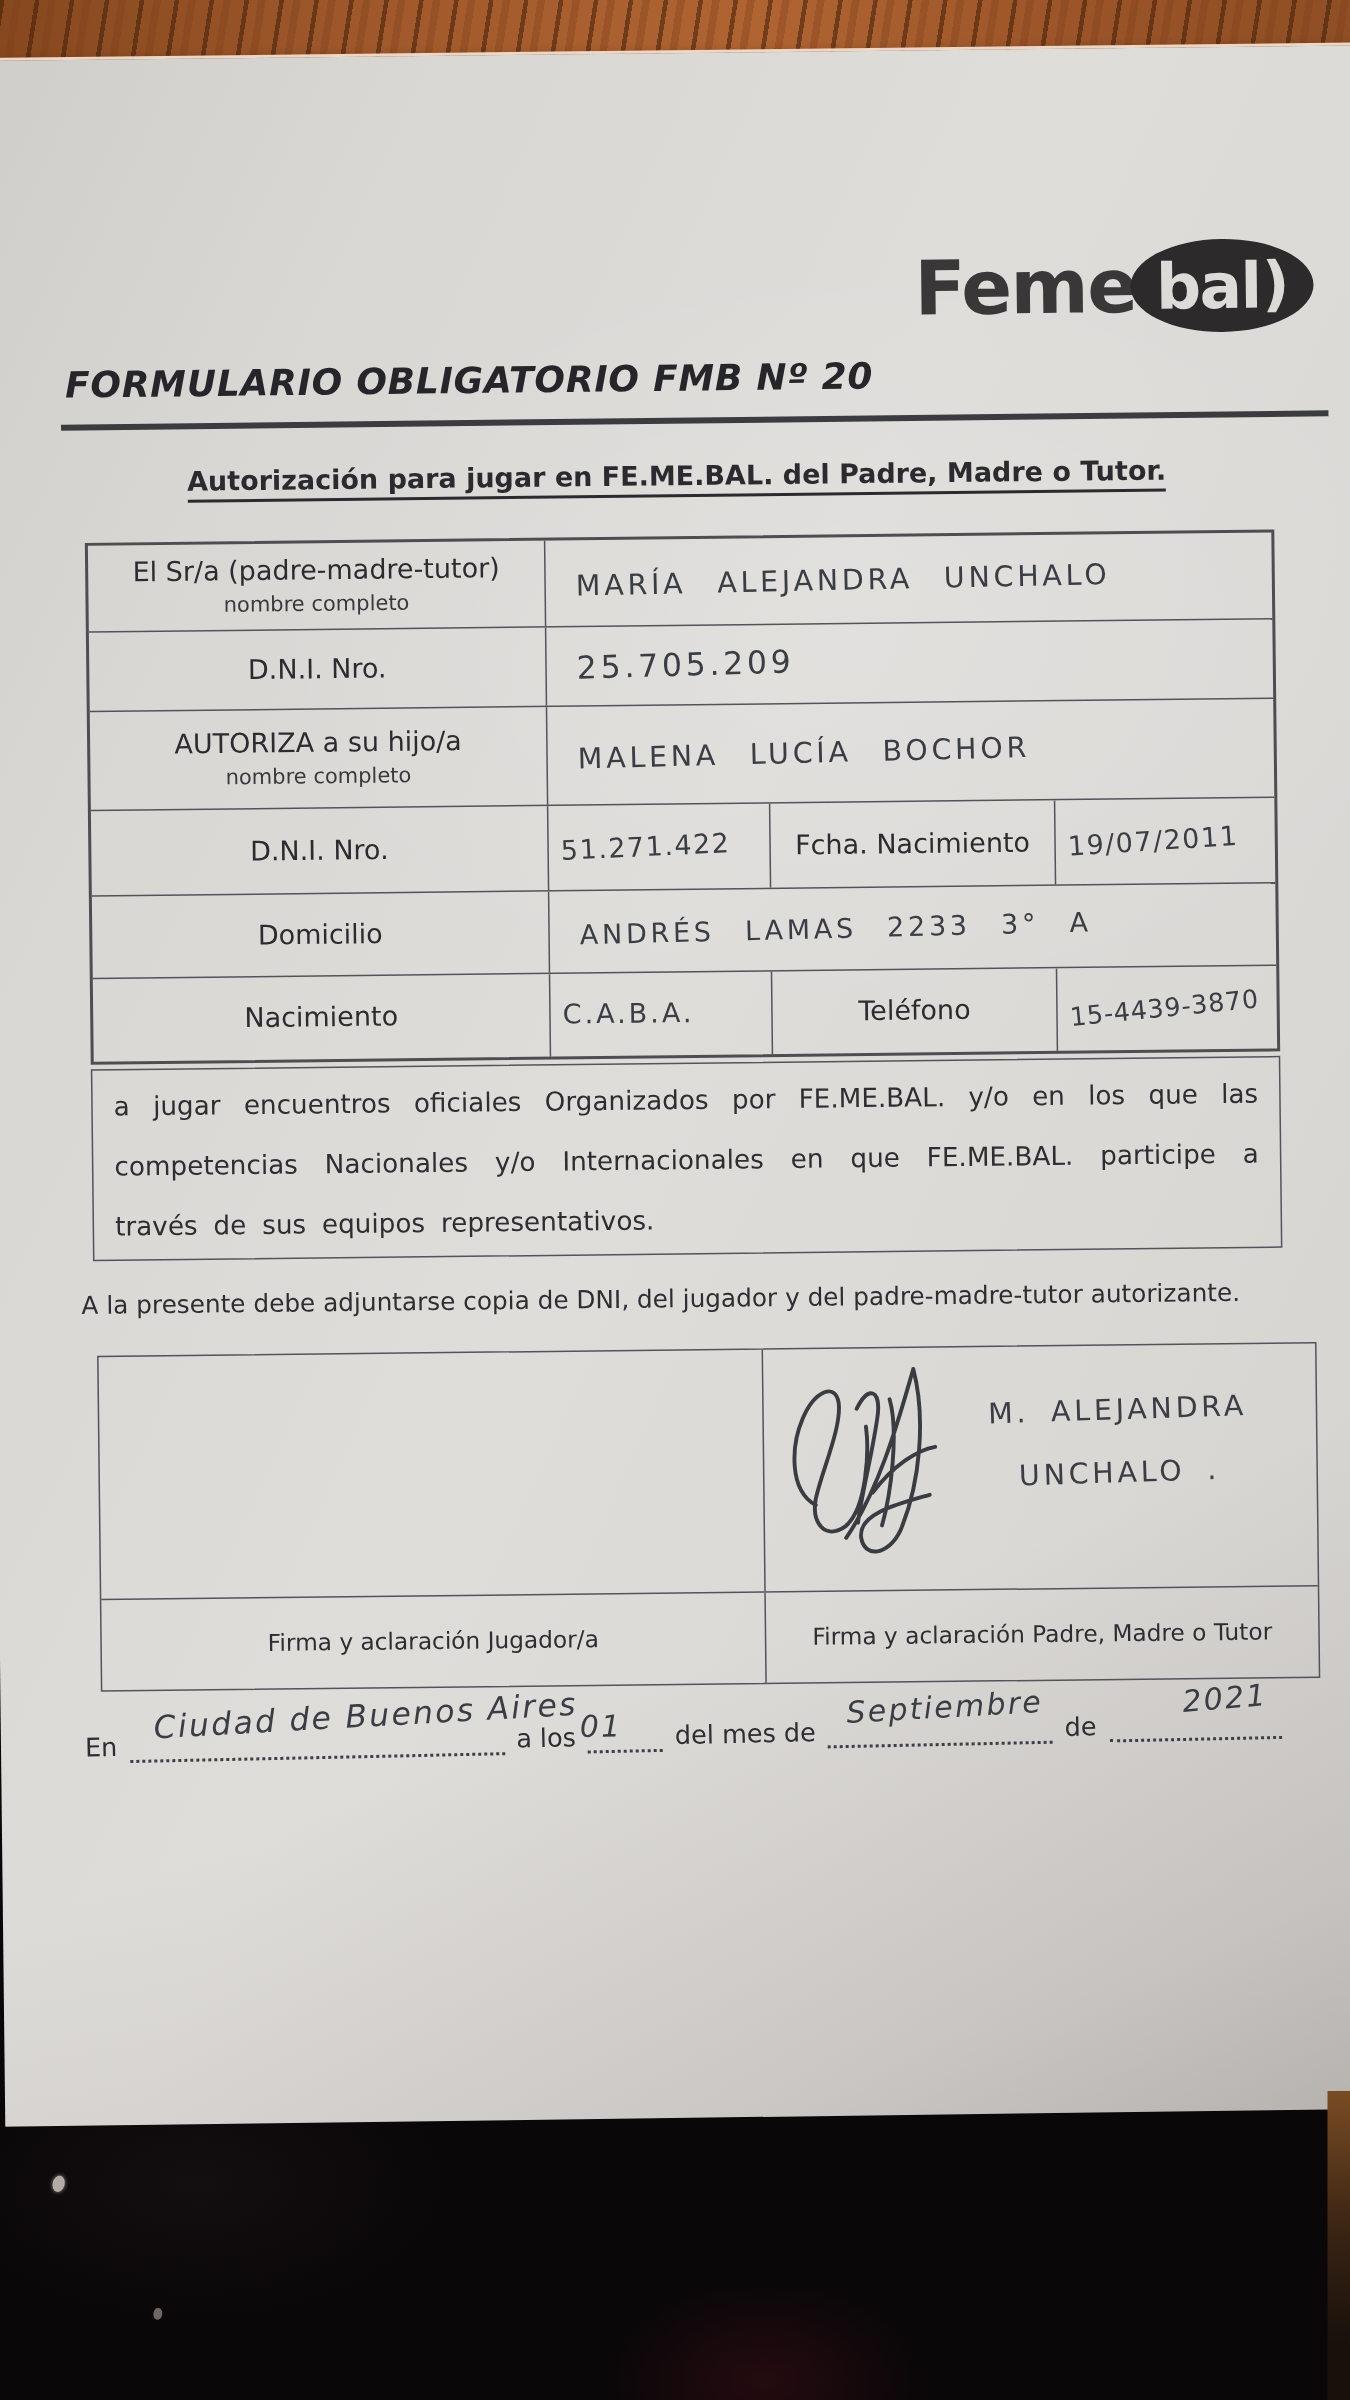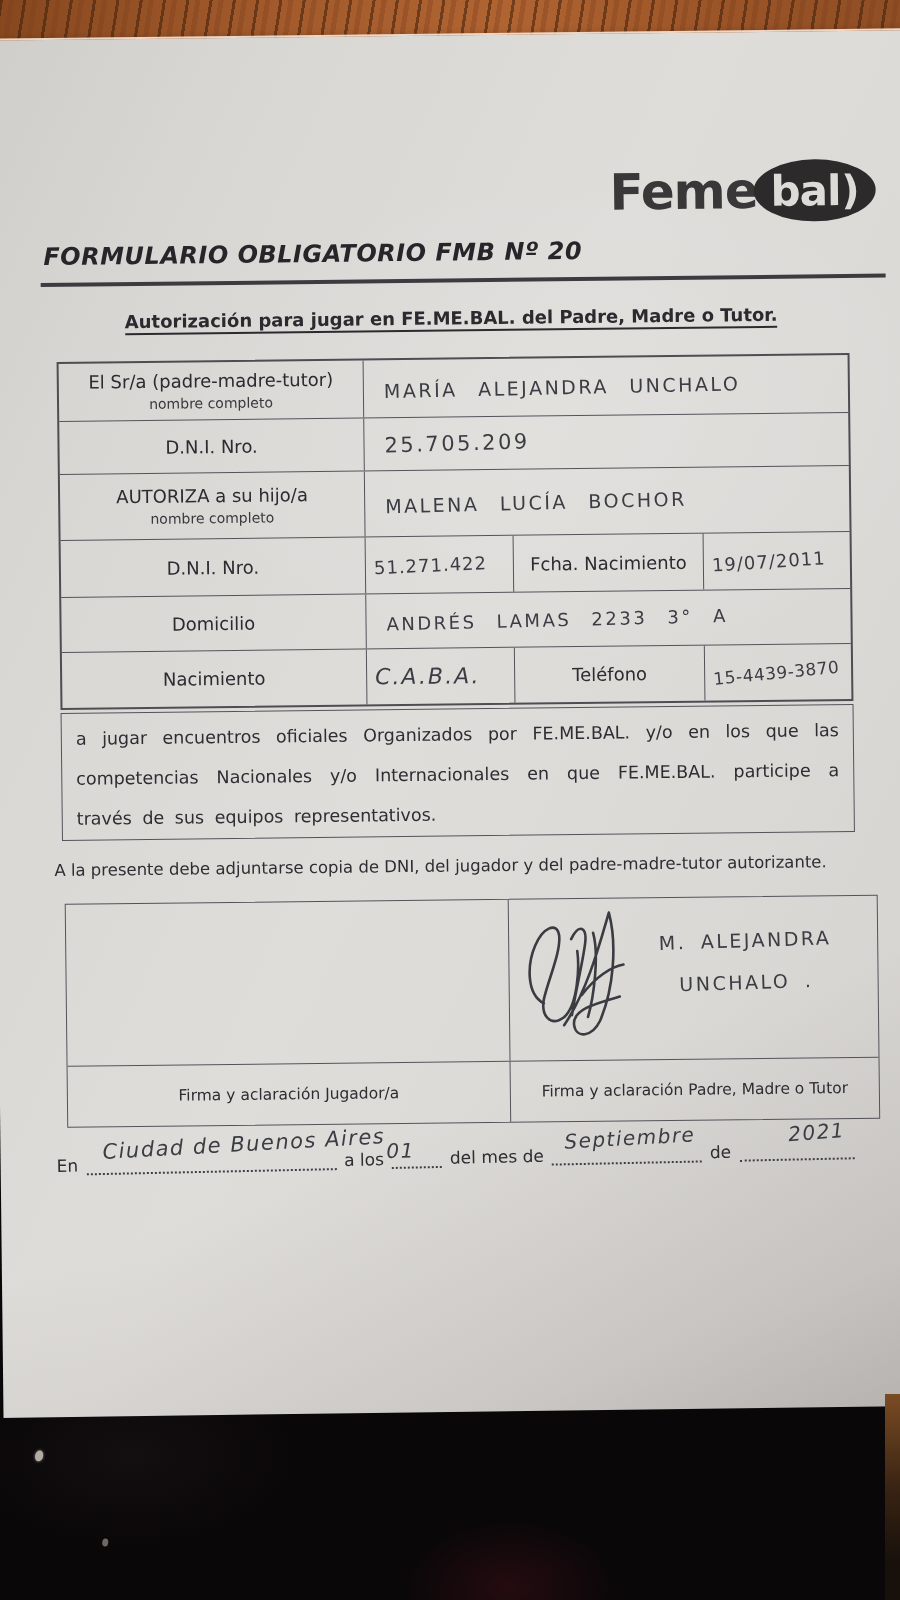--- a/index.html
+++ b/index.html
@@ -180,21 +180,21 @@
         <div class="cell-value">
           <span class="hw hw-print" style="font-size:18px;transform:rotate(-0.8deg);">ANDRÉS LAMAS 2233 3° A</span>
         </div>
       </div>
 
       <div class="frm-row h56">
         <div class="cell-label">
           <span class="main">Nacimiento</span>
         </div>
         <div class="cell-mid-value">
-          <span class="hw" style="font-size:22px;letter-spacing:2px;font-style:italic;">C.A.B.A.</span>
+          <span class="hw" style="font-size:18px;letter-spacing:2px;">C.A.B.A.</span>
         </div>
         <div class="cell-mid-label">
           <span>Teléfono</span>
         </div>
         <div class="cell-end-value">
           <span class="hw" style="font-size:17px;letter-spacing:.5px;transform:rotate(-5deg);">15-4439-3870</span>
         </div>
       </div>
     </div>
 

